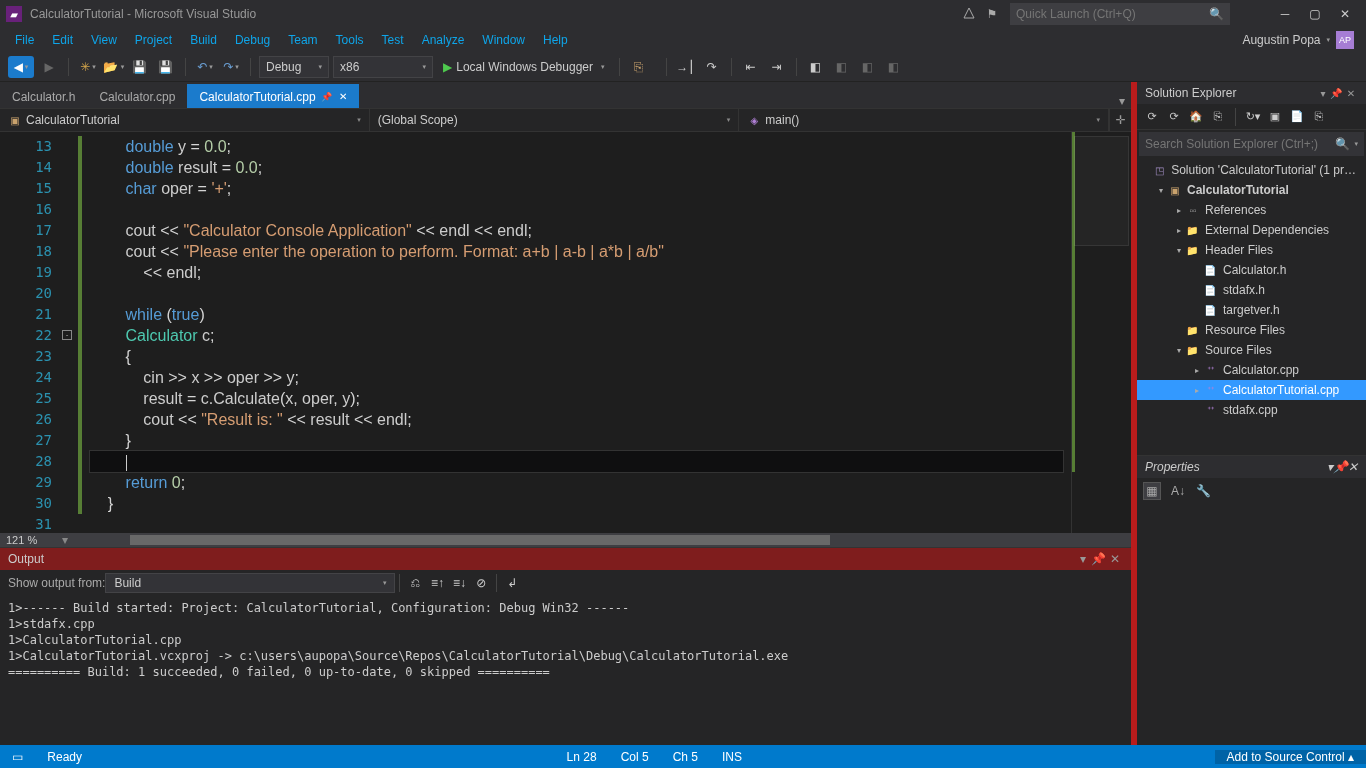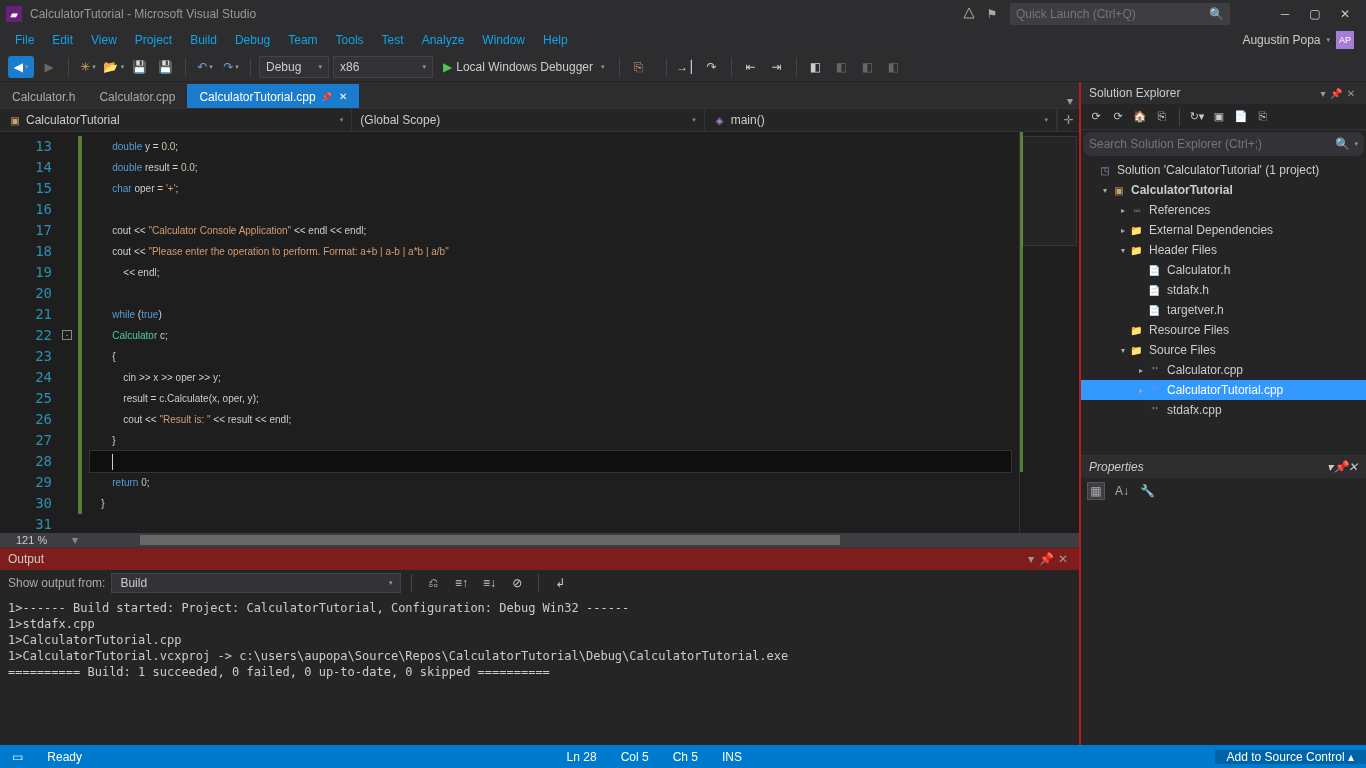--- a/index.html
+++ b/index.html
@@ -18,63 +18,63 @@
 .toolbar { height:30px; background:#2d2d30; border-bottom:1px solid #222; display:flex; align-items:center; padding:0 8px; gap:4px; }
 .tbtn { width:22px; height:22px; display:flex; align-items:center; justify-content:center; color:#ccc; }
 .tbtn.dd::after { content:"▾"; font-size:7px; margin-left:2px; color:#999; }
 .tsep { width:1px; height:18px; background:#444; margin:0 4px; }
 .tsel { background:#333337; border:1px solid #434346; height:22px; padding:0 6px; display:flex; align-items:center; min-width:70px; justify-content:space-between; color:#ccc; }
 .tsel::after { content:"▾"; font-size:7px; color:#999; margin-left:8px; }
 .trun { display:flex; align-items:center; gap:4px; color:#ccc; padding:0 6px; }
 .trun .play { color:#4ec94e; }
 .main { display:flex; height:calc(768px - 28px - 24px - 30px - 23px); }
 .editor-col { flex:1; display:flex; flex-direction:column; min-width:0; }
-.right-col { width:287px; display:flex; flex-direction:column; border-left:2px solid #b91c1c; }
+.right-col { width:235px; display:flex; flex-direction:column; border-left:6px solid #b91c1c; }
 .tabs { height:26px; background:#2d2d30; display:flex; align-items:flex-end; position:relative; }
 .tab { height:24px; padding:0 12px; display:flex; align-items:center; gap:6px; color:#aaa; border-top:1px solid transparent; }
 .tab.active { background:#1b7bcc; color:#fff; }
 .tab .x { font-size:10px; }
 .tabs .drop { margin-left:auto; color:#999; padding:0 6px; }
 .navbar { height:24px; background:#252526; border-top:1px solid #333; border-bottom:1px solid #333; display:flex; align-items:center; }
 .navsel { flex:1; padding:0 8px; color:#ccc; display:flex; align-items:center; justify-content:space-between; border-right:1px solid #333; height:100%; }
 .navsel::after { content:"▾"; font-size:7px; color:#888; }
 .navsel .ico { display:inline-flex; width:14px; height:14px; margin-right:4px; align-items:center; justify-content:center; font-size:10px; }
 .code-area { flex:1; display:flex; background:#1e1e1e; min-height:0; }
 .gutter { width:82px; background:#1e1e1e; text-align:right; padding:4px 0; }
 .gutter .ln { height:21px; line-height:21px; color:#2b91af; font-family:Consolas,monospace; font-size:14px; display:flex; align-items:center; justify-content:flex-end; padding-right:30px; position:relative; }
 .gutter .ln .mod { position:absolute; right:0; top:0; width:4px; height:100%; background:#577e35; }
 .gutter .ln .fold { position:absolute; right:10px; top:5px; width:10px; height:10px; border:1px solid #888; font-size:8px; line-height:8px; text-align:center; color:#aaa; }
-.code { flex:1; padding:4px 8px; font-family:Consolas,monospace; font-size:10px; line-height:21px; overflow:hidden; position:relative; }
+.code { flex:1; padding:4px 8px; font-family:Consolas,monospace; font-size:16px; line-height:21px; overflow:hidden; position:relative; }
 .code .line { height:21px; white-space:pre; }
 .code .line.cur { background:#0f0f10; outline:1px solid #333; }
 .code .cursor { display:inline-block; width:1px; height:16px; background:#ccc; vertical-align:middle; }
 .kw { color:#569cd6; } .ty { color:#4ec9b0; } .st { color:#d69d72; } .nm { color:#b5cea8; } .pl { color:#d4d4d4; }
 .minimap { width:60px; background:#1e1e1e; border-left:1px solid #333; position:relative; }
 .minimap .mm-view { position:absolute; top:4px; left:2px; right:2px; height:110px; background:rgba(255,255,255,0.03); border:1px solid rgba(255,255,255,0.08); }
 .minimap .mm-mod { position:absolute; left:0; top:0; width:3px; height:340px; background:#577e35; }
-.hscroll { height:14px; background:#3e3e42; display:flex; align-items:center;padding-left:10px; }
+.hscroll { height:14px; background:#3e3e42; display:flex; align-items:center; }
 .hscroll .zoom { width:60px; padding-left:6px; color:#ccc; font-size:11px; }
 .hscroll .track { flex:1; position:relative; height:14px; }
 .hscroll .thumb { position:absolute; left:60px; top:2px; height:10px; width:700px; background:#686868; }
 .output-panel { height:198px; display:flex; flex-direction:column; background:#252526; border-top:1px solid #333; }
 .output-panel .hdr { height:22px; background:#7f1d1d; display:flex; align-items:center; padding:0 8px; color:#ccc; }
 .output-panel .hdr .ttl { flex:1; }
 .output-panel .hdr .ico { width:16px; text-align:center; color:#999; }
-.output-panel .toolbar2 { height:26px; display:flex; align-items:center; padding:0 8px; gap:6px; background:#252526; }
+.output-panel .toolbar2 { height:26px; display:flex; align-items:center; padding:0 8px; background:#252526; }
 .output-panel .toolbar2 .lbl { color:#aaa; }
 .output-panel .toolbar2 .sel { background:#333337; border:1px solid #434346; padding:2px 8px; display:flex; align-items:center; width:290px; justify-content:space-between; }
 .output-panel .toolbar2 .sel::after { content:"▾"; font-size:7px; color:#999; }
 .output-panel .body { flex:1; padding:4px 8px; font-family:Consolas,monospace; font-size:12px; color:#ccc; line-height:16px; overflow:hidden; white-space:pre; }
 .se-panel { flex:1; display:flex; flex-direction:column; background:#252526; min-height:0; }
 .se-panel .hdr { height:22px; background:#2d2d30; display:flex; align-items:center; padding:0 8px; }
 .se-panel .hdr .ttl { flex:1; color:#ccc; }
 .se-panel .hdr .ico { width:14px; text-align:center; color:#999; font-size:10px; }
 .se-tb { height:26px; display:flex; align-items:center; padding:0 6px; gap:4px; border-bottom:1px solid #333; }
 .se-tb .ico { width:18px; height:18px; display:flex; align-items:center; justify-content:center; color:#ccc; font-size:11px; }
-.se-search { height:24px; background:#333337; margin:2px; display:flex; align-items:center; padding:0 6px;border-radius:8px; }
+.se-search { height:24px; background:#333337; margin:2px; display:flex; align-items:center; padding:0 6px; }
 .se-search input { flex:1; background:transparent; border:none; color:#999; outline:none; font-size:12px; }
 .se-tree { flex:1; overflow:auto; padding:2px 0; }
 .se-tree .node { height:20px; display:flex; align-items:center; padding-right:6px; color:#ccc; white-space:nowrap; }
 .se-tree .node.sel { background:#3399ff; color:#fff; }
 .se-tree .node .arrow { width:12px; text-align:center; font-size:8px; color:#aaa; }
 .se-tree .node .ico { width:16px; height:16px; margin-right:4px; display:flex; align-items:center; justify-content:center; font-size:10px; }
 .se-tree .node .lbl { overflow:hidden; text-overflow:ellipsis; }
 .se-tree .d0{padding-left:4px}.se-tree .d1{padding-left:18px}.se-tree .d2{padding-left:36px}.se-tree .d3{padding-left:54px}
 .props-panel { height:290px; border-top:1px solid #333; background:#252526; display:flex; flex-direction:column; }
 .props-panel .hdr { height:22px; background:#2d2d30; display:flex; align-items:center; padding:0 8px;font-style:italic; }

